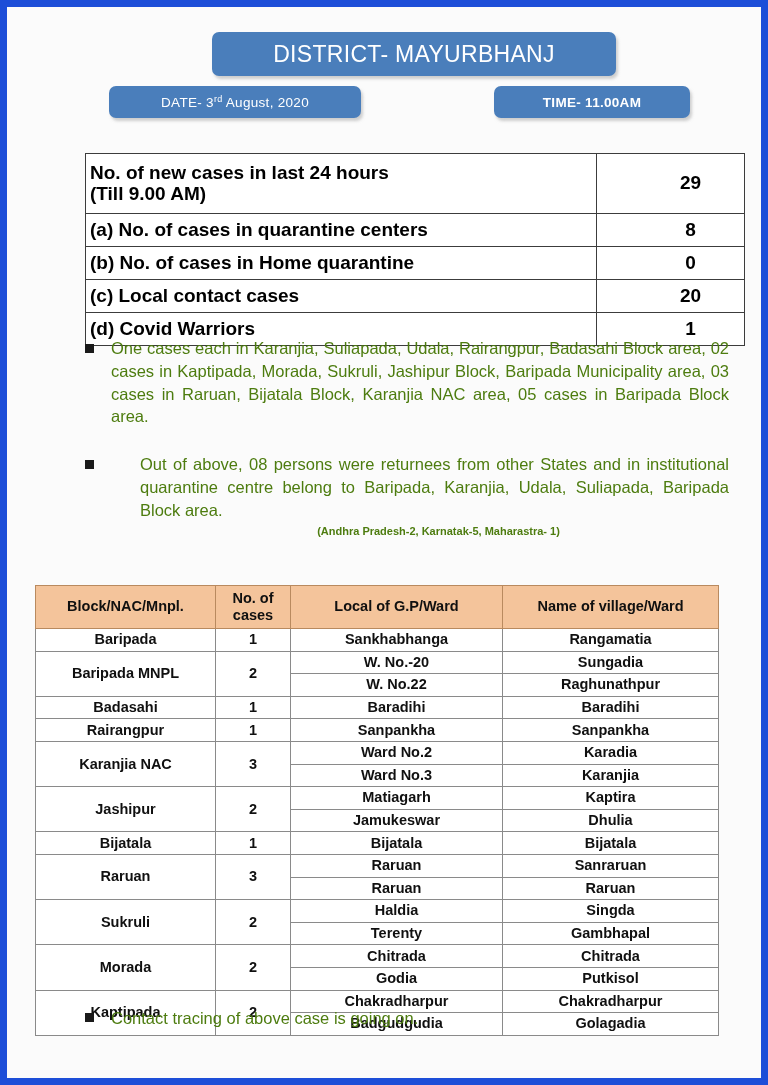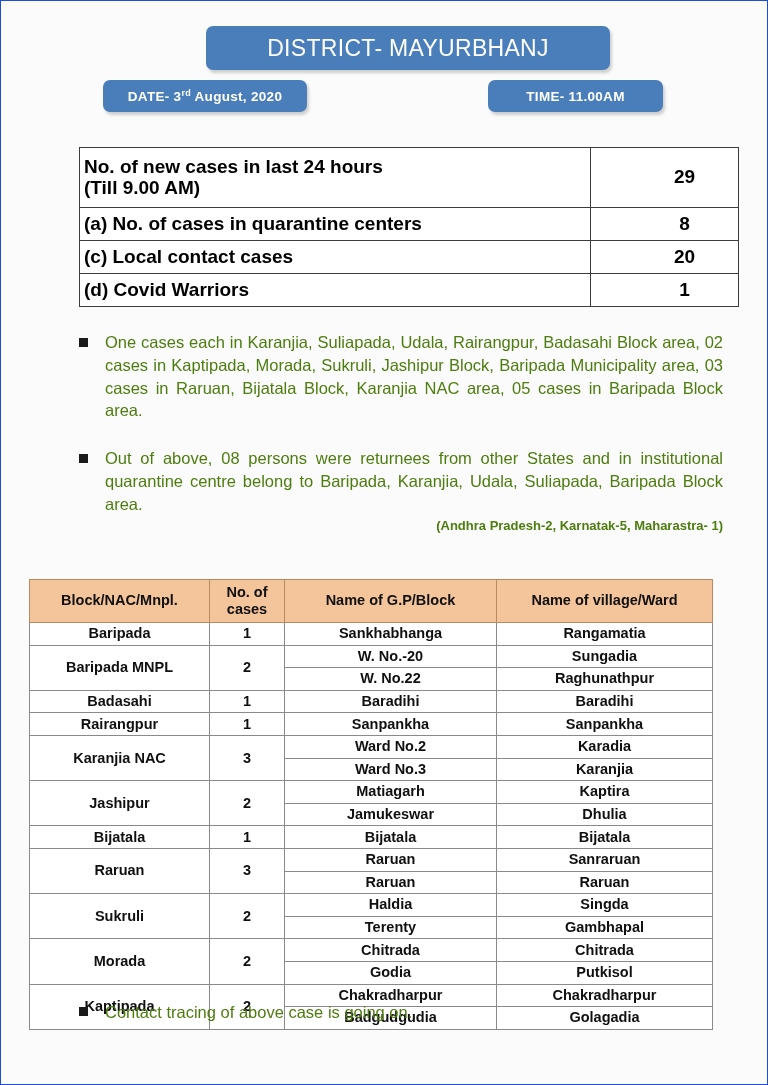--- a/index.html
+++ b/index.html
@@ -14,21 +14,21 @@
     font-family: "Liberation Sans", sans-serif;
     color: #000000;
     overflow: hidden;
   }
   .page {
     position: relative;
     width: 768px;
     height: 1085px;
     background: #fbfbfb;
     box-sizing: border-box;
-    border: 1px solid #1d4ed8;
+    border: 7px solid #1d4ed8;
   }
 
   
   .banner {
     position: absolute;
     background: #4a7ebb;
     color: #ffffff;
     border-radius: 7px;
     box-shadow: 2px 3px 3px rgba(170,170,170,0.55);
     display: flex;
@@ -41,29 +41,29 @@
     left: 205px;
     top: 25px;
     width: 404px;
     height: 44px;
     font-size: 23px;
     font-weight: 400;
   }
   .banner-date {
     left: 102px;
     top: 79px;
-    width: 204px;
+    width: 252px;
     height: 32px;
     font-size: 13.5px;
-    font-weight: bold;
+    font-weight: normal;
   }
   .banner-time {
     left: 487px;
     top: 79px;
-    width: 175px;
+    width: 196px;
     height: 32px;
     font-size: 13.5px;
     font-weight: bold;
   }
   .banner-date sup {
     font-size: 9px;
     vertical-align: super;
     line-height: 0;
   }
 
@@ -124,29 +124,30 @@
   .bullet-1 {
     left: 78px;
     top: 330px;
     width: 644px;
   }
   .bullet-1 .bullet-text { width: 618px; }
   .bullet-2 {
     left: 78px;
     top: 446px;
     width: 644px;
+    gap: 29px;
   }
   .bullet-2 .bullet-text { width: 618px; }
   .sub-note {
     display: block;
-    font-size: 13px;
+    font-size: 11px;
     font-weight: bold;
     line-height: 1.3;
     margin-top: 3px;
-    text-align: right;
+    text-align: center;
     margin-left: 8px;
   }
   .bullet-3 {
     left: 72px;
     top: 558px;
     width: 644px;
   }
   .bullet-3 .bullet-mark { margin-top: 6px; }
   .bullet-3 .bullet-text { font-size: 16.5px; }
   .bullet-4 {
@@ -220,20 +221,24 @@
           <span>No. of new cases in last 24 hours</span><br>
           <span>(Till 9.00 AM)</span>
         </td>
         <td class="value">29</td>
       </tr>
       <tr>
         <td class="label">(a) No. of cases in quarantine centers</td>
         <td class="value">8</td>
       </tr>
       <tr>
+        <td class="label">(b) No. of cases in Home quarantine</td>
+        <td class="value">0</td>
+      </tr>
+      <tr>
         <td class="label">(c) Local contact cases</td>
         <td class="value">20</td>
       </tr>
       <tr>
         <td class="label">(d) Covid Warriors</td>
         <td class="value">1</td>
       </tr>
     </tbody>
   </table>
 
@@ -258,21 +263,21 @@
         <col class="c3">
         <col class="c4">
     </colgroup>
     <thead>
       <tr>
         <th>Block/NAC/Mnpl.</th>
         <th>
           <span>No. of</span><br>
           <span>cases</span>
         </th>
-        <th>Name of G.P/Block</th>
+        <th>Local of G.P/Ward</th>
         <th>Name of village/Ward</th>
       </tr>
     </thead>
     <tbody id="detail-body">
         <tr>
           <td class="blockname" rowspan="1">Baripada</td>
           <td class="casecount" rowspan="1">1</td>
           <td>Sankhabhanga</td>
           <td>Rangamatia</td>
         </tr>

